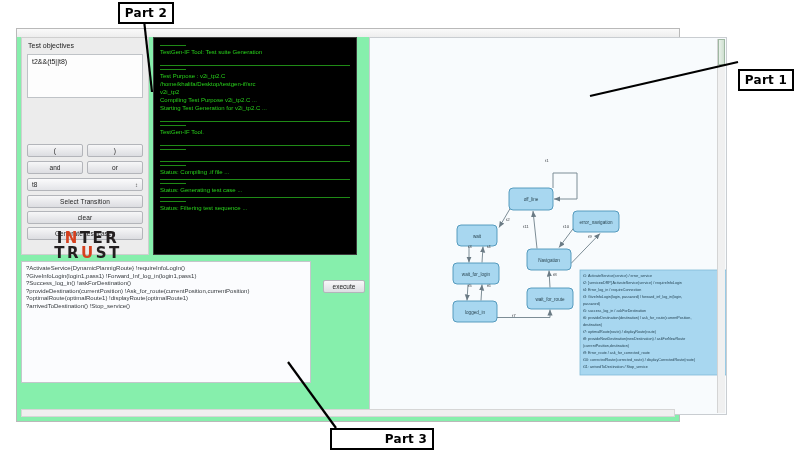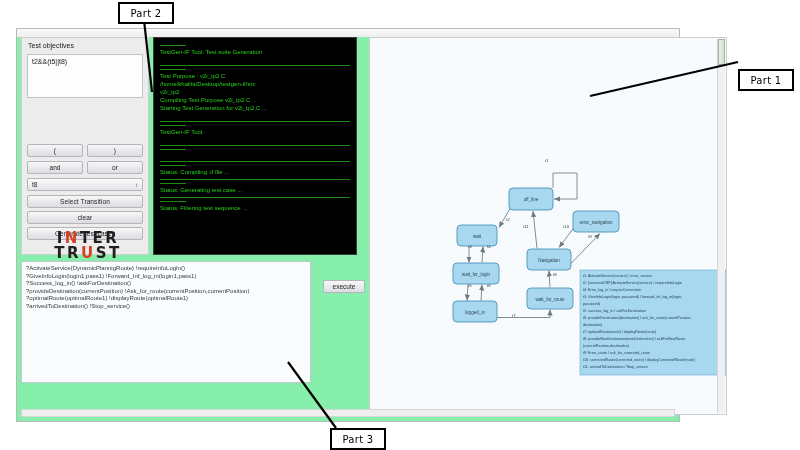--- a/index.html
+++ b/index.html
@@ -74,26 +74,26 @@
   #vscroll-outer{position:absolute;right:1px;top:1px;width:7px;bottom:1px;
      background:#f0f0f0;border-left:1px solid #d4d4d4;}
   #vscroll-thumb{position:absolute;left:0;top:0;width:7px;height:26px;
      background:linear-gradient(90deg,#e9f1ea,#cfe0d0);border:1px solid #9fb8a2;
      box-sizing:border-box;}
   #hscroll{position:absolute;left:4px;right:4px;bottom:4px;height:8px;
      background:#efefef;border:1px solid #d6d6d6;box-sizing:border-box;}
 
   
   .callout{position:absolute;background:#ffffff;border:2px solid #000;
-     font-family:"DejaVu Sans",sans-serif;font-size:10px;font-weight:normal;
+     font-family:"DejaVu Sans",sans-serif;font-size:12px;font-weight:bold;
      color:#000;display:flex;align-items:center;justify-content:center;
      letter-spacing:.3px;}
   #callout1{left:738px;top:50px;width:52px;height:18px;margin-top:19px;}
   #callout2{left:118px;top:2px;width:52px;height:18px;}
-  #callout3{left:330px;top:428px;width:52px;height:18px;}
+  #callout3{left:330px;top:428px;width:52px;height:18px;padding-left:48px;}
   #leader-svg{position:absolute;left:0;top:0;pointer-events:none;}
 </style>
 </head>
 <body>
 
 <div id="app-window">
   <div id="window-topbar"></div>
 
   <div id="left-col">
     <div id="objectives-label">Test objectives</div>

